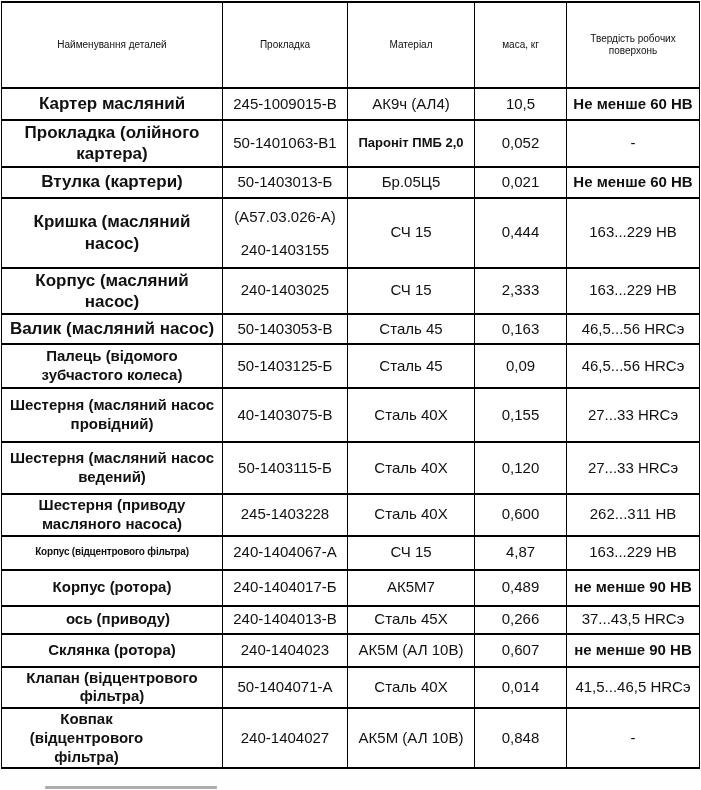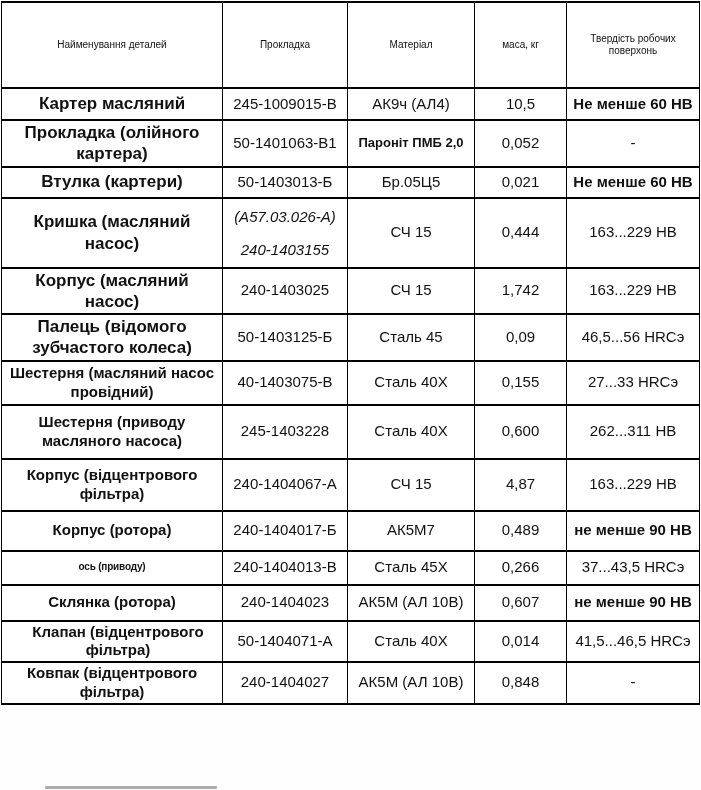--- a/index.html
+++ b/index.html
@@ -83,21 +83,20 @@
   td.col-designation { font-size: 15px; }
   td.col-material    { font-size: 14.5px; }
   td.col-mass        { font-size: 15px; }
   td.col-hardness    { font-size: 14.5px; }
   td.bold            { font-weight: bold; font-size: 14.5px; }
 
   
   tbody tr:nth-child(4) td.col-designation {
     white-space: pre-line;
     line-height: 2.2;
-    font-style: italic;
   }
   
   tbody tr:nth-child(2) td.col-material {
     font-weight: bold;
     font-size: 13px;
   }
 
   
   tbody tr:nth-child(1)  { height: 32px; }
   tbody tr:nth-child(2)  { height: 29px; }
@@ -179,38 +178,52 @@
           <td class="col-designation">(А57.03.026-А)
 240-1403155</td>
           <td class="col-material">СЧ 15</td>
           <td class="col-mass">0,444</td>
           <td class="col-hardness">163...229 НВ</td>
         </tr>
         <tr>
           <td class="col-name">Корпус (масляний насос)</td>
           <td class="col-designation">240-1403025</td>
           <td class="col-material">СЧ 15</td>
-          <td class="col-mass">1,742</td>
+          <td class="col-mass">2,333</td>
           <td class="col-hardness">163...229 НВ</td>
+        </tr>
+        <tr>
+          <td class="col-name">Валик (масляний насос)</td>
+          <td class="col-designation">50-1403053-В</td>
+          <td class="col-material">Сталь 45</td>
+          <td class="col-mass">0,163</td>
+          <td class="col-hardness">46,5...56 HRCэ</td>
         </tr>
         <tr>
           <td class="col-name">Палець (відомого зубчастого колеса)</td>
           <td class="col-designation">50-1403125-Б</td>
           <td class="col-material">Сталь 45</td>
           <td class="col-mass">0,09</td>
           <td class="col-hardness">46,5...56 HRCэ</td>
         </tr>
         <tr>
           <td class="col-name">Шестерня (масляний насос провідний)</td>
           <td class="col-designation">40-1403075-В</td>
           <td class="col-material">Сталь  40Х</td>
           <td class="col-mass">0,155</td>
           <td class="col-hardness">27...33 HRCэ</td>
         </tr>
         <tr>
+          <td class="col-name">Шестерня (масляний насос ведений)</td>
+          <td class="col-designation">50-1403115-Б</td>
+          <td class="col-material">Сталь 40Х</td>
+          <td class="col-mass">0,120</td>
+          <td class="col-hardness">27...33 HRCэ</td>
+        </tr>
+        <tr>
           <td class="col-name">Шестерня (приводу масляного насоса)</td>
           <td class="col-designation">245-1403228</td>
           <td class="col-material">Сталь 40Х</td>
           <td class="col-mass">0,600</td>
           <td class="col-hardness">262...311 НВ</td>
         </tr>
         <tr>
           <td class="col-name">Корпус (відцентрового фільтра)</td>
           <td class="col-designation">240-1404067-А</td>
           <td class="col-material">СЧ 15</td>

